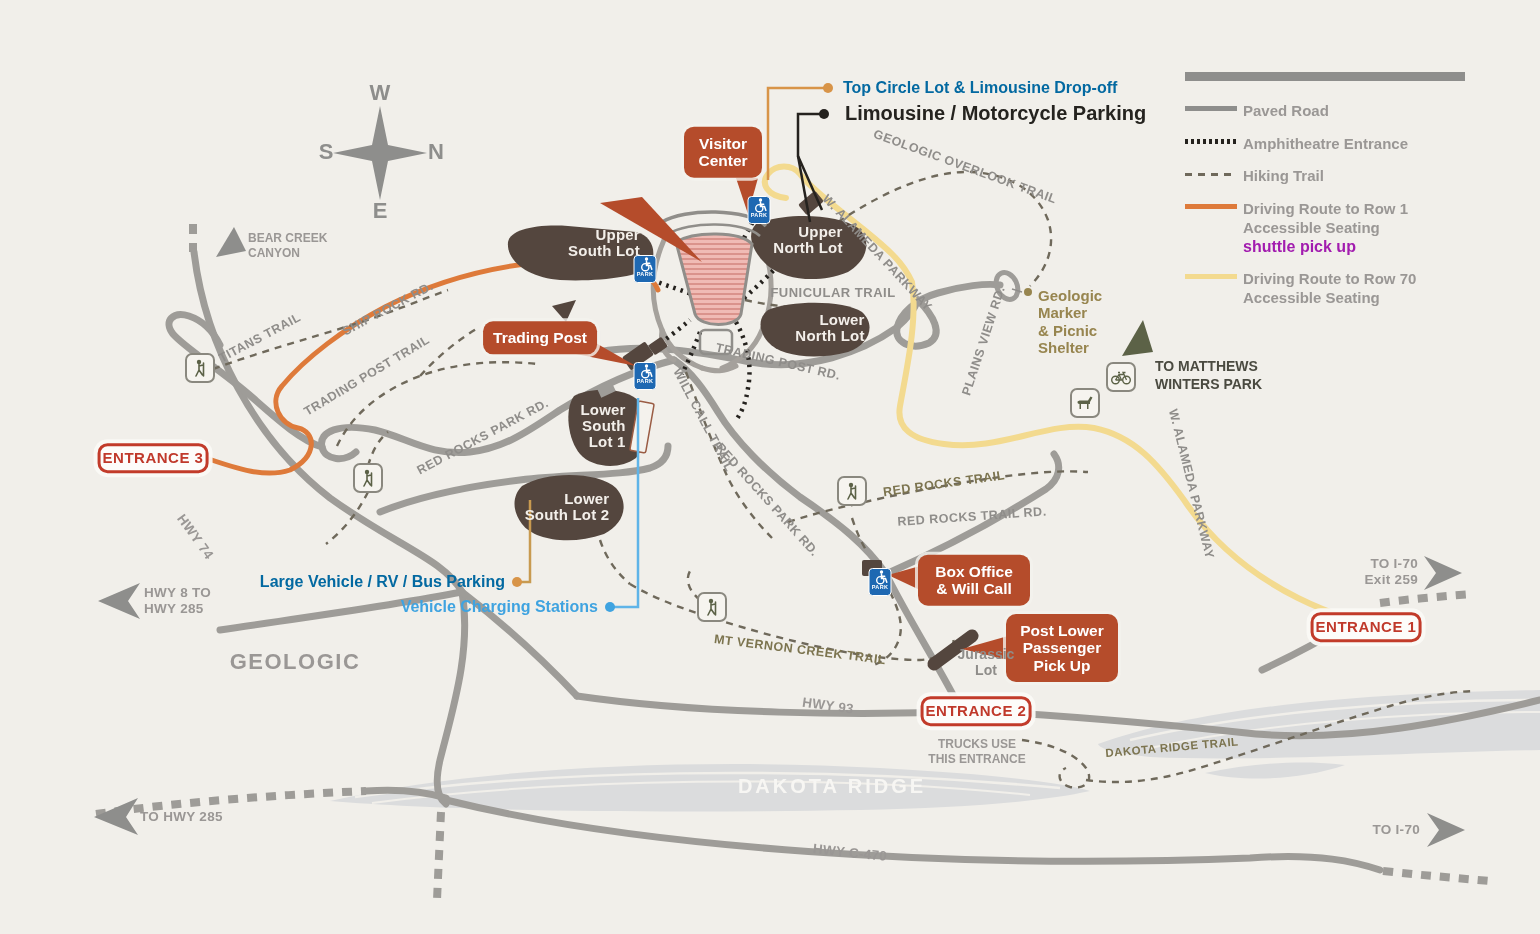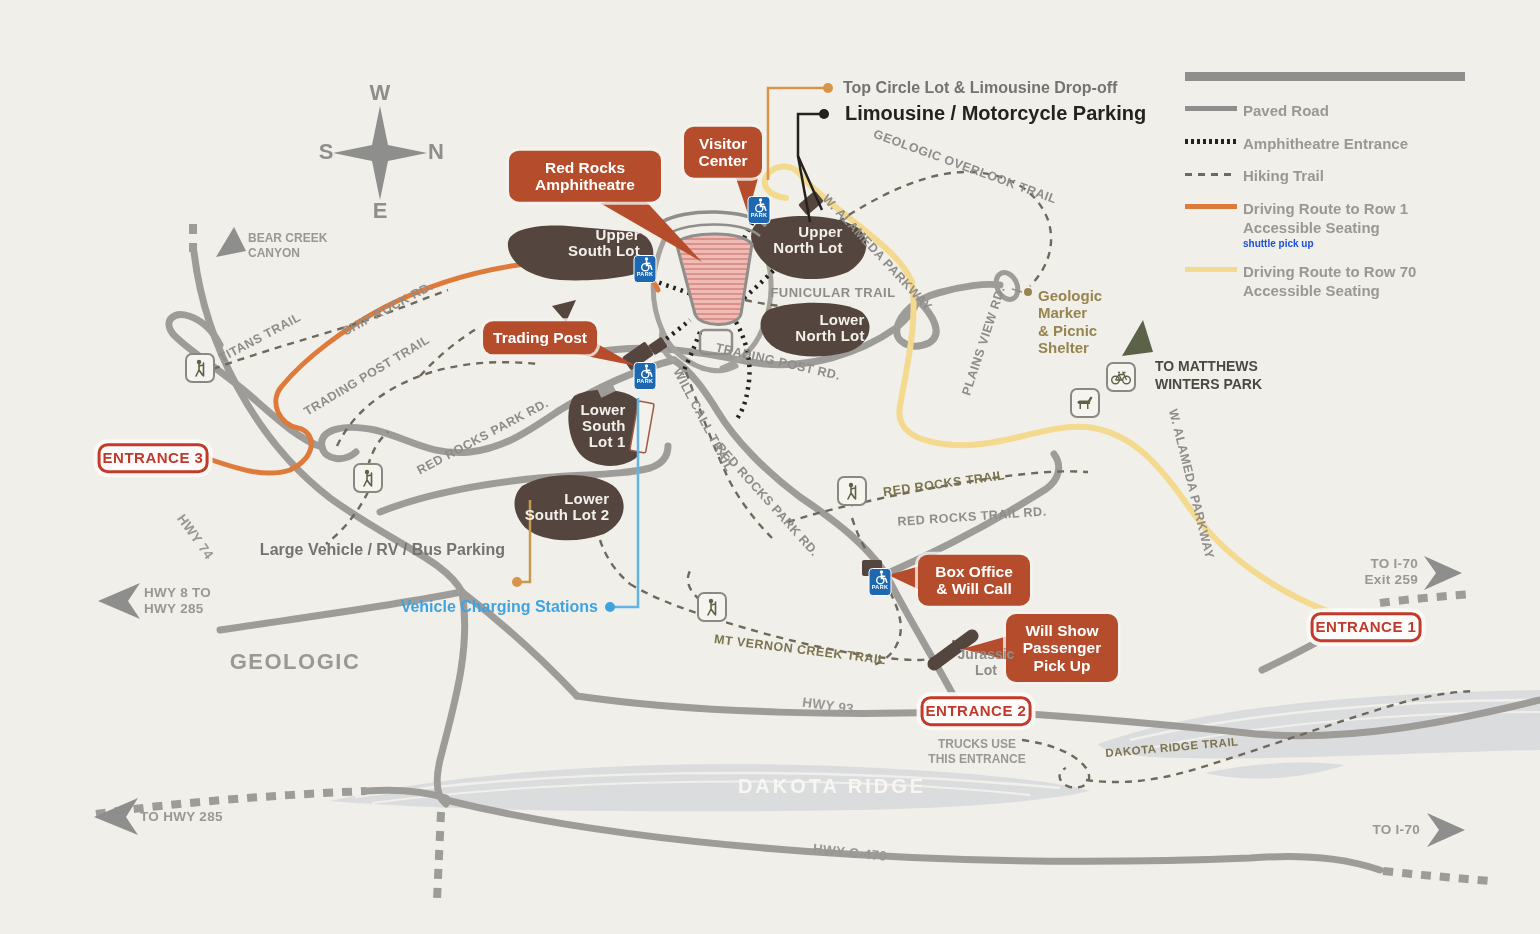--- a/index.html
+++ b/index.html
@@ -13,36 +13,36 @@
   .lot-lbl{font-size:15px;color:#F3EFEA;text-align:right;line-height:1.08;letter-spacing:.2px;}
   .hwy-lbl{font-size:13.5px;color:#9A9795;letter-spacing:.3px;}
   .callout{background:#B54C2B;color:#FFFFFF;border-radius:10px;padding:8px 10px;text-align:center;
            font-size:15.5px;line-height:1.12;box-shadow:0 0 0 3px rgba(244,242,237,.8);}
   .badge{background:#FDFCFA;border:3px solid #C23B2A;color:#C0392B;border-radius:10px;
          padding:3px 2px;font-size:15px;letter-spacing:.5px;
          box-shadow:0 0 0 4px rgba(250,249,246,.95);text-align:center;}
   .compass-letter{font-size:22px;color:#8E8E8C;}
   .morrison-lbl{font-size:22px;color:#9A9795;letter-spacing:1.5px;}
   .ridge-lbl{font-size:20px;color:#F7F6F3;letter-spacing:3px;}
-  .orange-lbl{color:#737373;font-size:16px;}
+  .orange-lbl{color:#0369a1;font-size:16px;}
   .blue-lbl{color:#3FA3E0;font-size:16px;}
   .black-lbl{color:#25231F;font-size:20px;}
   .olive-lbl{color:#97854F;font-size:15px;line-height:1.15;}
   .dark-lbl{color:#4A4A40;font-size:14px;line-height:1.25;}
   .gray-sm{color:#9A9795;font-size:12px;line-height:1.25;}
   .jur-lbl{color:#8F8D8A;font-size:14px;line-height:1.12;}
   .anchor-left{transform:translate(0,-50%);text-align:left;}
   .anchor-right{transform:translate(-100%,-50%);text-align:right;}
   
   .legend{position:absolute;left:1185px;top:72px;width:280px;}
   .legend-bar{width:280px;height:9px;background:#8E8E8C;margin-bottom:20px;}
   .legend-row{position:relative;display:flex;align-items:flex-start;margin-bottom:13px;}
   .legend-swatch{width:58px;flex:0 0 58px;padding-top:5px;}
   .legend-label{font-size:15px;color:#9A9795;font-weight:bold;line-height:1.3;white-space:pre-line;}
-  .legend-sub{font-size:10px;color:#1d4ed8;font-weight:bold;}
+  .legend-sub{font-size:16px;color:#a21caf;font-weight:bold;}
   .sw-line{width:52px;height:5px;background:#8E8E8C;}
   .sw-dots{width:52px;height:5px;background:repeating-linear-gradient(90deg,#25221E 0 3px,transparent 3px 6px);}
   .sw-dash{width:52px;height:3px;margin-top:2px;background:repeating-linear-gradient(90deg,#6F695B 0 7px,transparent 7px 13px);}
   .sw-row1{width:52px;height:5px;background:#DE7A3A;}
   .sw-row70{width:52px;height:5px;background:#F3DA8F;}
   
   .park-sign{position:absolute;width:23px;height:28px;background:#1E68B2;border:1.5px solid #FFFFFF;
              border-radius:4px;transform:translate(-50%,-50%);display:flex;flex-direction:column;
              align-items:center;justify-content:flex-start;box-sizing:border-box;}
   .park-sign svg{margin-top:1px;}
@@ -244,41 +244,39 @@
     <div class="legend-swatch">
           <div class="sw-row70"></div>
         </div>
     <div class="legend-label">Driving Route to Row 70
 Accessible Seating</div>
   </div>
 </div>
 
 <div class="lbl orange-lbl anchor-left" style="left:843px;top:88px;">Top Circle Lot &amp; Limousine Drop-off</div>
 <div class="lbl black-lbl anchor-left" style="left:845px;top:114px;">Limousine / Motorcycle Parking</div>
-<div class="lbl orange-lbl anchor-right" style="left:505px;top:550px;">Large Vehicle / RV / Bus Parking</div>
+<div class="lbl orange-lbl anchor-right" style="left:505px;top:582px;">Large Vehicle / RV / Bus Parking</div>
 <div class="lbl blue-lbl anchor-right" style="left:598px;top:607px;">Vehicle Charging Stations</div>
 <div class="lbl olive-lbl anchor-left" style="left:1038px;top:321px;">Geologic
 Marker
 &amp; Picnic
 Shelter</div>
 <div class="lbl dark-lbl anchor-left" style="left:1155px;top:375px;">TO MATTHEWS
 WINTERS PARK</div>
 <div class="lbl gray-sm anchor-left" style="left:248px;top:246px;">BEAR CREEK
 CANYON</div>
 <div class="lbl gray-sm" style="left:977px;top:752px;text-align:center;">TRUCKS USE
 THIS ENTRANCE</div>
 
-<div class="lbl callout" style="left:585px;top:176px;width:132px;">Red Rocks
-Amphitheatre</div>
 <div class="lbl callout" style="left:723px;top:152px;width:58px;">Visitor
 Center</div>
 <div class="lbl callout" style="left:540px;top:338px;">Trading Post</div>
 <div class="lbl callout" style="left:974px;top:580px;width:92px;">Box Office
 &amp; Will Call</div>
-<div class="lbl callout" style="left:1062px;top:648px;width:92px;">Will Show
+<div class="lbl callout" style="left:1062px;top:648px;width:92px;">Post Lower
 Passenger
 Pick Up</div>
 
 <div class="lbl badge" style="left:153px;top:458px;">ENTRANCE 3</div>
 <div class="lbl badge" style="left:976px;top:711px;">ENTRANCE 2</div>
 <div class="lbl badge" style="left:1366px;top:627px;">ENTRANCE 1</div>
 
 <div class="lbl lot-lbl" style="left:604px;top:243px;">Upper
 South Lot</div>
 <div class="lbl lot-lbl" style="left:808px;top:240px;">Upper

